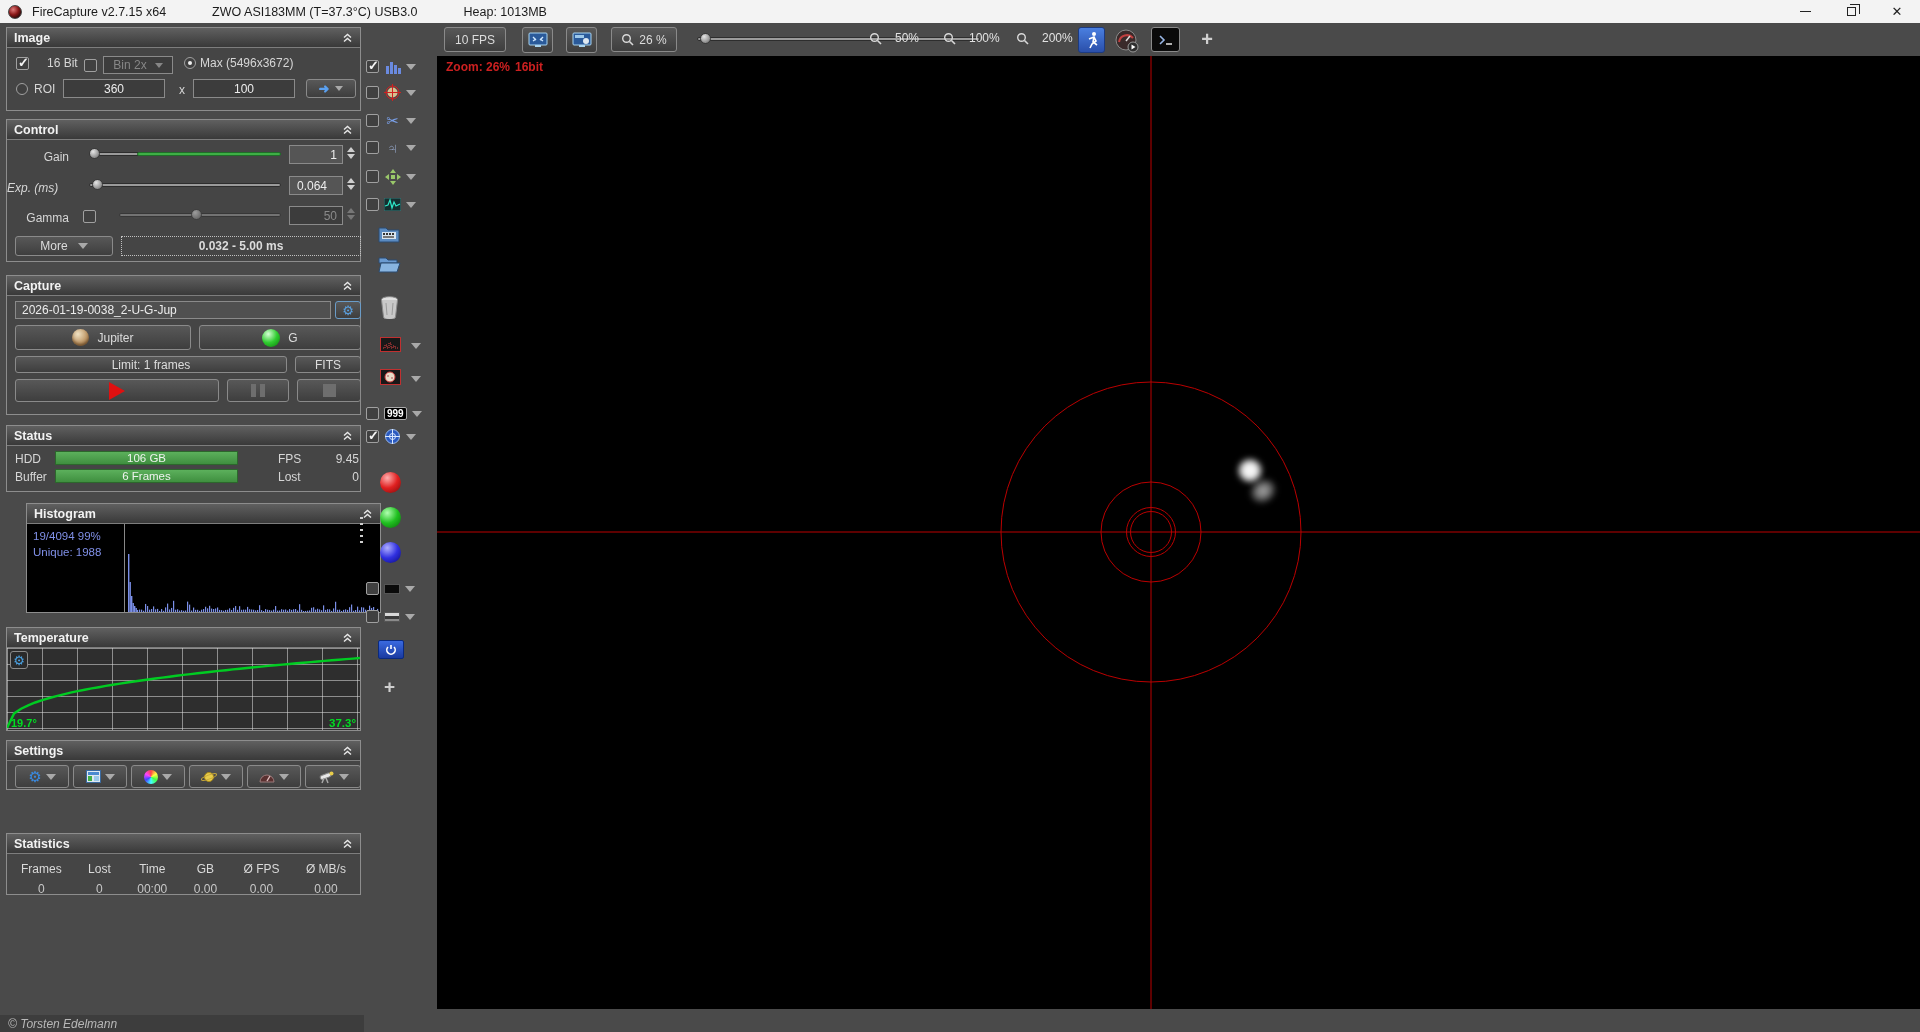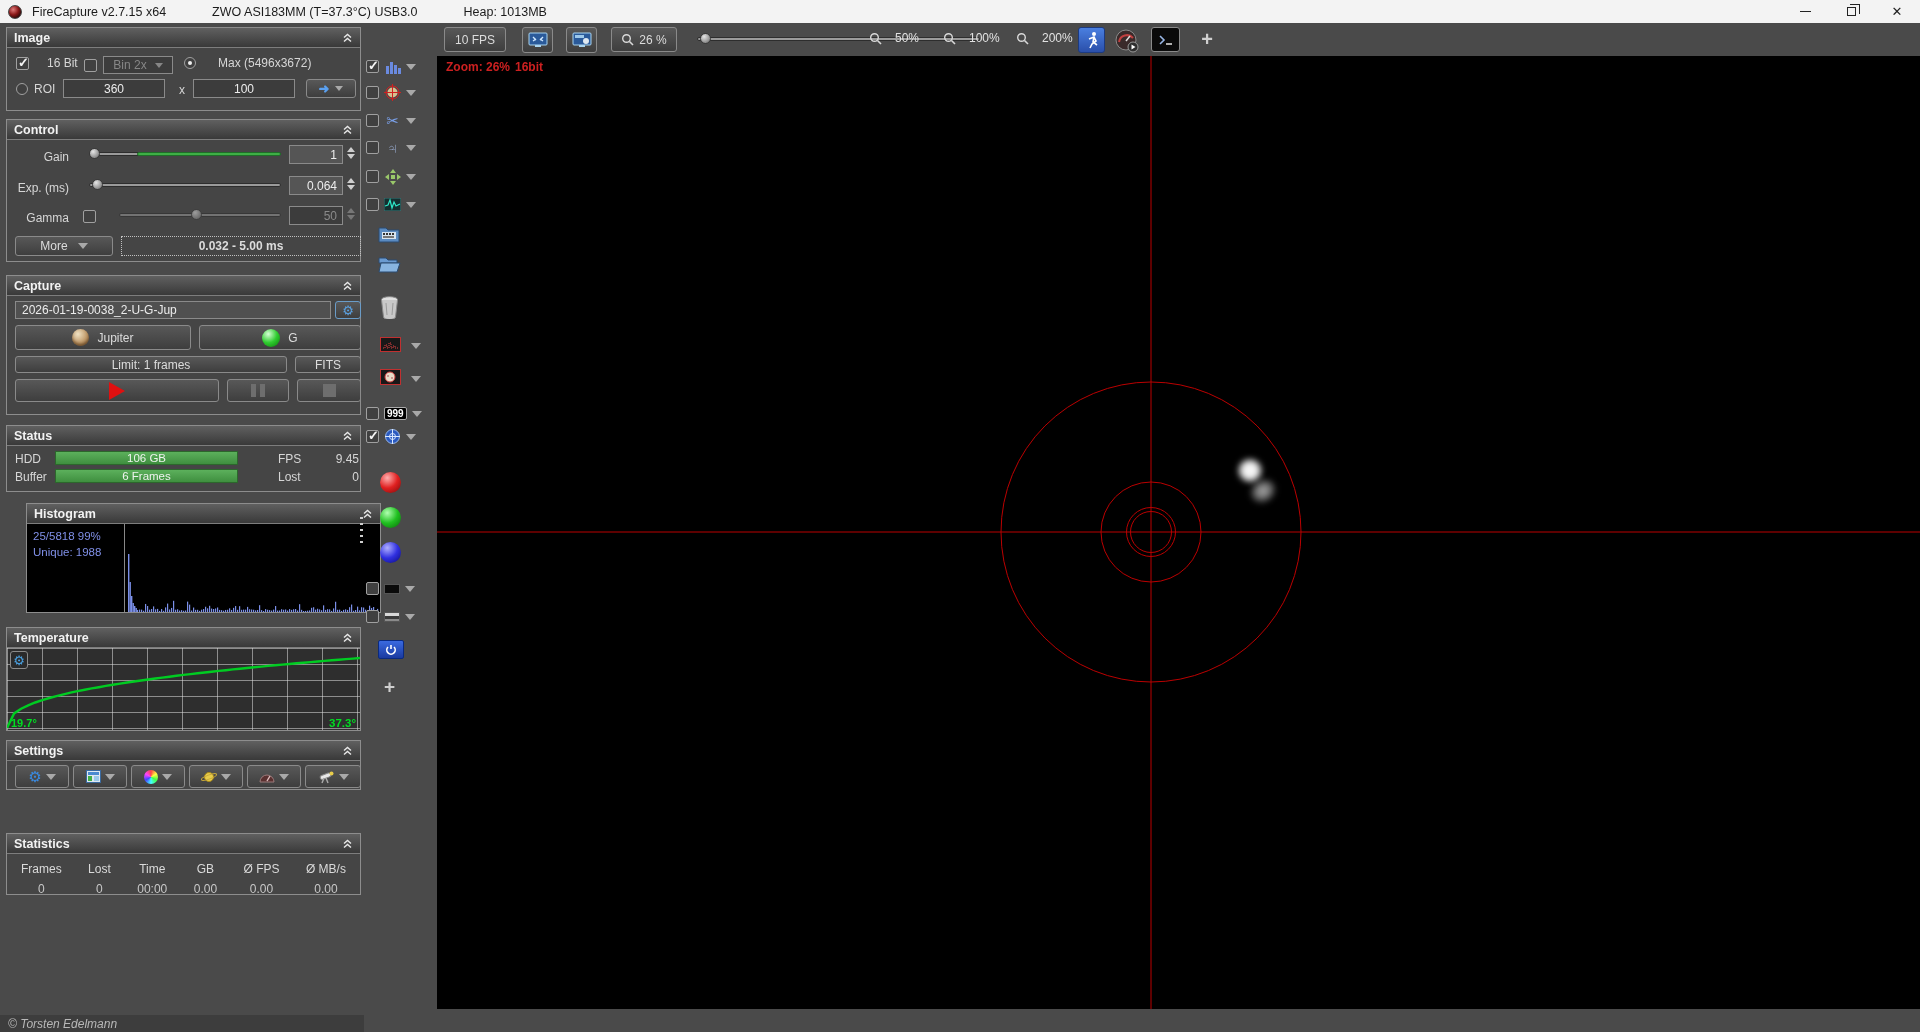--- a/index.html
+++ b/index.html
@@ -184,21 +184,21 @@
         <span class="checkbox checked"></span>
         <span class="lbl">16 Bit</span>
       </div>
       <div style="position:absolute;left:77px;top:8px;display:flex;align-items:center;gap:6px;">
         <span class="checkbox"></span>
         <span class="field" style="width:70px;height:18px;color:#868686;gap:8px;">
           <span>Bin 2x</span>
           <span class="caret small" style="border-top-color:#868686;"></span>
         </span>
       </div>
-      <div style="position:absolute;left:177px;top:8px;display:flex;align-items:center;gap:22px;">
+      <div style="position:absolute;left:177px;top:8px;display:flex;align-items:center;gap:4px;">
         <span class="radio selected"></span>
         <span class="lbl">Max (5496x3672)</span>
       </div>
       <div style="position:absolute;left:9px;top:34px;display:flex;align-items:center;gap:6px;">
         <span class="radio"></span>
         <span class="lbl">ROI</span>
       </div>
       <span class="field" style="position:absolute;left:56px;top:31px;width:102px;height:19px;">360</span>
       <span class="lbl" style="position:absolute;left:172px;top:35px;">x</span>
       <span class="field" style="position:absolute;left:186px;top:31px;width:102px;height:19px;">100</span>
@@ -226,26 +226,26 @@
         <span class="track"></span>
         <span class="fill" style="left:48px;right:0;"></span>
         <span class="thumb" style="left:0px;"></span>
       </div>
       <span class="field" style="position:absolute;left:282px;top:5px;width:54px;height:19px;justify-content:flex-end;padding-right:5px;background:#555;">1</span>
       <span class="spin" style="position:absolute;left:340px;top:7px;">
           <i class="up"></i>
           <i class="dn"></i>
         </span>
 
-      <span class="lbl" style="position:absolute;left:0;top:41px;width:62px;text-align:right;">Exp. (ms)</span>
+      <span class="lbl" style="position:absolute;left:0;top:41px;width:62px;font-style:italic;">Exp. (ms)</span>
       <div class="slider" style="left:82px;top:39px;width:192px;">
         <span class="track"></span>
         <span class="thumb" style="left:3px;"></span>
       </div>
-      <span class="field" style="position:absolute;left:282px;top:36px;width:54px;height:19px;justify-content:flex-end;padding-right:5px;background:#555;">0.064</span>
+      <span class="field" style="position:absolute;left:282px;top:36px;width:54px;height:19px;justify-content:flex-end;padding-right:15px;background:#555;">0.064</span>
       <span class="spin" style="position:absolute;left:340px;top:38px;">
           <i class="up"></i>
           <i class="dn"></i>
         </span>
 
       <span class="lbl" style="position:absolute;left:0;top:71px;width:62px;text-align:right;">Gamma</span>
       <span class="checkbox" style="position:absolute;left:76px;top:70px;"></span>
       <div class="slider" style="left:112px;top:69px;width:162px;opacity:.55;">
         <span class="track"></span>
         <span class="thumb" style="left:72px;"></span>
@@ -329,21 +329,21 @@
       <span>Histogram</span>
       <span class="spring"></span>
       <span class="chev">
           <svg width="11" height="10">
             <path d="M2 4.5 L5.5 1.5 L9 4.5 M2 8.5 L5.5 5.5 L9 8.5" stroke="#e8e8e8" stroke-width="1.4" fill="none"></path>
           </svg>
         </span>
     </div>
     <div style="position:relative;height:88px;background:#000;display:flex;">
       <div style="width:98px;border-right:1px solid #888;padding:4px 0 0 6px;color:#8090e8;font-size:11.5px;line-height:16px;">
-        <div>25/5818 99%</div>
+        <div>19/4094 99%</div>
         <div>Unique: 1988</div>
       </div>
       <svg style="flex:1;" width="255" height="88">
           <rect x="3" y="30" width="1.4" height="58" fill="#7b8fe8"></rect>
           <rect x="4.5" y="58" width="1.4" height="30" fill="#7b8fe8"></rect>
           <rect x="6" y="72" width="1.4" height="16" fill="#7b8fe8"></rect>
           <rect x="7.5" y="79" width="1.4" height="9" fill="#7b8fe8"></rect>
           <rect x="9" y="82" width="1.4" height="6" fill="#7b8fe8"></rect>
           <rect x="10.5" y="84" width="1.4" height="4" fill="#7b8fe8"></rect>
           <rect x="12" y="85.96036267280579" width="1.2" height="2.039637327194214" fill="#7b8fe8"></rect>

